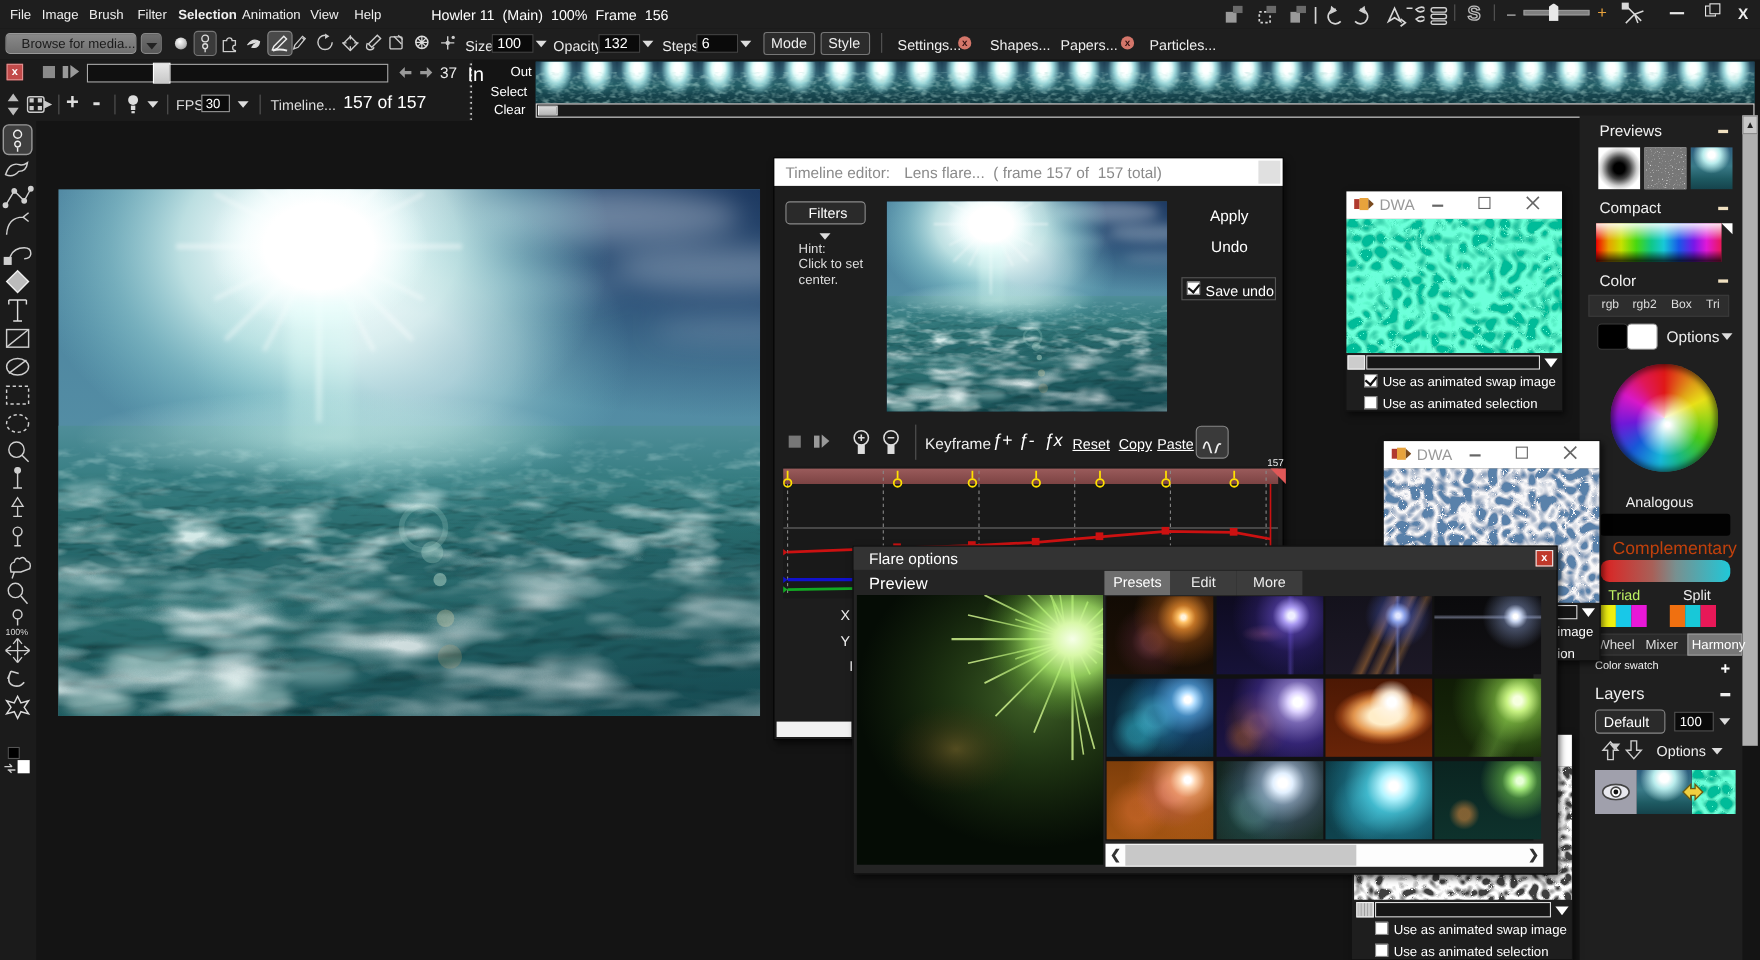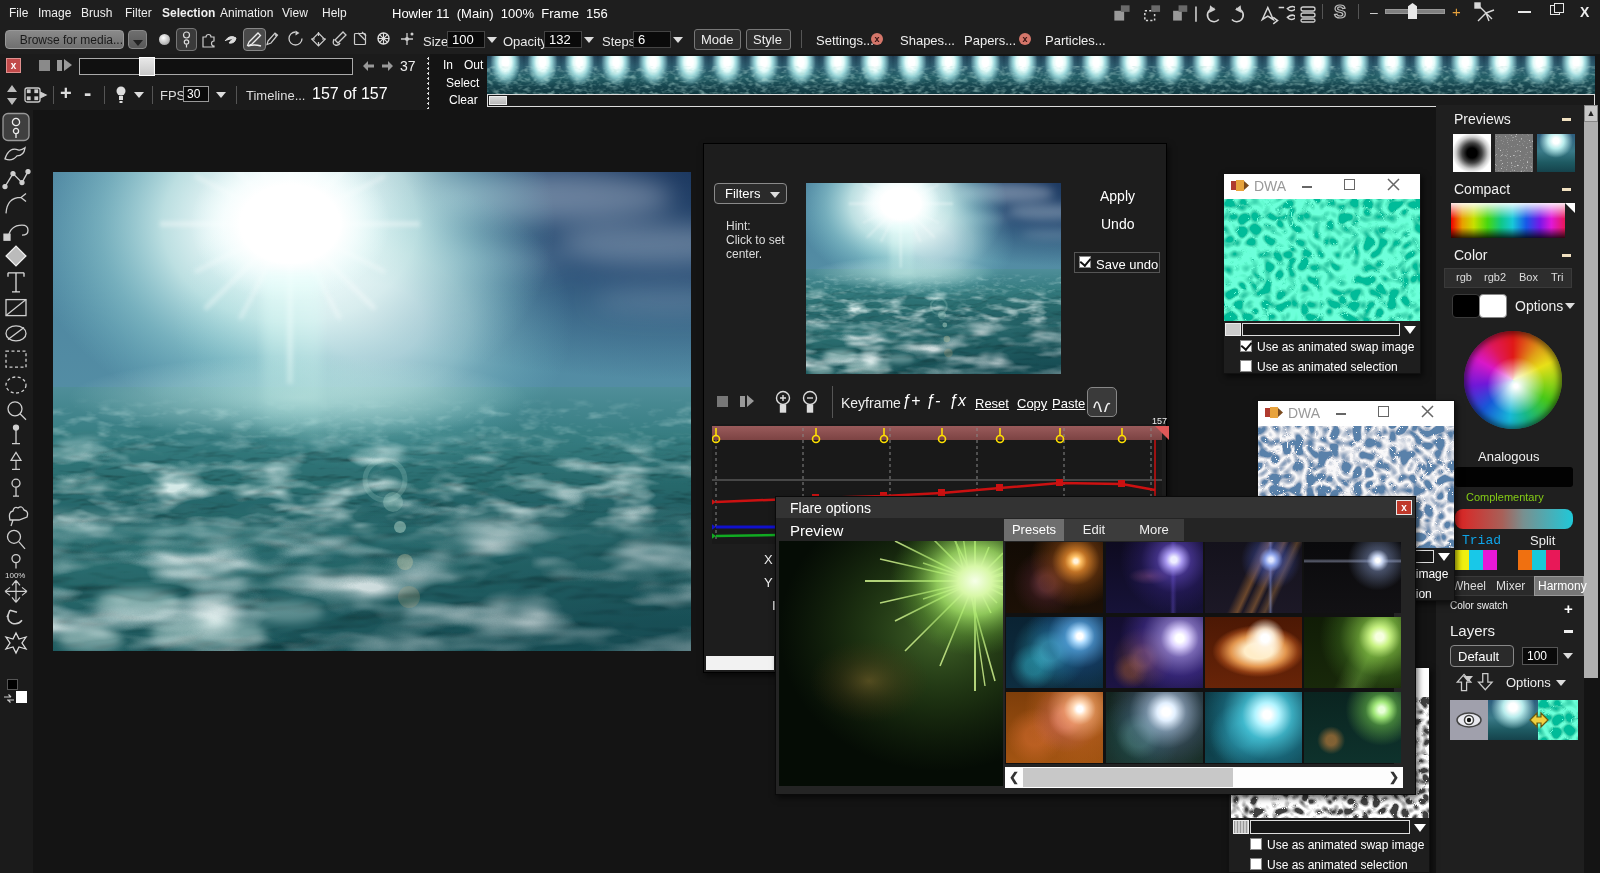--- a/index.html
+++ b/index.html
@@ -179,21 +179,21 @@
       </svg>
 <span class="dd abs" style="left:134px;top:92px;"></span>
 <div class="abs" style="left:152px;top:86px;width:1px;height:18px;background:#555;"></div>
 <div class="abs txt" style="left:160px;top:88px;font-size:13px;color:#ddd;">FPS</div>
 <div class="abs" style="left:183px;top:86px;width:26px;height:16px;background:#0a0a0a;border:1px solid #999;color:#fff;font-size:12px;padding:0 3px;">30</div>
 <span class="dd abs" style="left:216px;top:92px;"></span>
 <div class="abs" style="left:236px;top:86px;width:1px;height:18px;background:#555;"></div>
 <div class="abs txt" style="left:246px;top:88px;font-size:13px;color:#ddd;">Timeline...</div>
 <div class="abs txt" style="left:312px;top:85px;font-size:16px;color:#fff;">157 of 157</div>
 <div class="abs" style="left:427px;top:56px;width:2px;height:53px;background-image:radial-gradient(circle,#ddd 1px,transparent 1.3px);background-size:3px 5px;"></div>
-<div class="abs txt" style="left:443px;top:58px;font-size:12px;color:#fff;">In</div>
+<div class="abs txt" style="left:425px;top:58px;font-size:18px;color:#fff;">In</div>
 <div class="abs txt" style="left:464px;top:58px;font-size:12px;color:#fff;">Out</div>
 <div class="abs txt" style="left:446px;top:76px;font-size:12px;color:#fff;">Select</div>
 <div class="abs txt" style="left:449px;top:93px;font-size:12px;color:#fff;">Clear</div>
 </div>
 
 <div id="filmstrip">
 <div class="abs" style="left:487px;top:56px;width:1108px;height:38px;background-color:#1d4f5c;background-image:radial-gradient(ellipse 9px 14px at 50% 16%,#ffffff 0 3px,#e2fbf9 6px,rgba(170,230,232,.85) 9px,rgba(60,120,140,0) 15px),radial-gradient(ellipse 15px 22px at 50% 12%,rgba(215,248,248,.5) 0 6px,rgba(130,200,212,.25) 11px,rgba(50,110,130,0) 19px),linear-gradient(180deg,#1c3a50 0%,#28596a 30%,#235e66 55%,#17454e 80%,#103840 100%);background-size:36.93px 38px,36.93px 38px,36.93px 38px;"></div>
 <div class="abs" style="left:487px;top:56px;width:1108px;height:38px;overflow:hidden;"><svg width="1108" height="38">
           <rect y="10" width="1108" height="28" filter="url(#fsfoam)" opacity="0.55"></rect>
         </svg></div>
@@ -489,23 +489,23 @@
 <div class="abs txt" style="left:1484px;top:271px;font-size:11px;color:#ddd;">rgb2</div>
 <div class="abs txt" style="left:1519px;top:271px;font-size:11px;color:#ddd;">Box</div>
 <div class="abs txt" style="left:1551px;top:271px;font-size:11px;color:#ddd;">Tri</div>
 <div class="abs" style="left:1452px;top:294px;width:28px;height:24px;background:#000;border:1px solid #3a3a3a;border-radius:4px;"></div>
 <div class="abs" style="left:1479px;top:294px;width:28px;height:24px;background:#fff;border:1px solid #888;border-radius:4px;"></div>
 <div class="abs txt" style="left:1515px;top:298px;font-size:14px;color:#eee;">Options</div>
 <span class="dd abs" style="left:1565px;top:303px;"></span>
 <div class="abs" style="left:1464px;top:331px;width:98px;height:98px;border-radius:50%;background:radial-gradient(circle at 53% 56%,rgba(255,255,255,1) 0 2px,rgba(255,255,255,0) 38%),conic-gradient(#e01818,#e0a018 40deg,#e8e018 65deg,#48c818 120deg,#18b888 160deg,#18b8d8 185deg,#1858d8 225deg,#7018d8 262deg,#d818c8 300deg,#e01858 330deg,#e01818 360deg);box-shadow:inset 0 0 6px 3px rgba(0,0,0,.55);"></div>
 <div class="abs txt" style="left:1478px;top:449px;font-size:13px;color:#eee;">Analogous</div>
 <div class="abs" style="left:1455px;top:467px;width:118px;height:20px;background:#020202;border-radius:3px;"></div>
-<div class="abs txt" style="left:1466px;top:491px;font-size:11px;color:#84cc16;">Complementary</div>
+<div class="abs txt" style="left:1466px;top:491px;font-size:16px;color:#c2410c;">Complementary</div>
 <div class="abs" style="left:1455px;top:509px;width:118px;height:20px;border-radius:8px;background:linear-gradient(90deg,#e02020,#a86058 40%,#789090 58%,#20c8d8);"></div>
-<div class="abs txt" style="left:1462px;top:533px;font-size:13px;color:#0ea5e9;font-family:Liberation Mono, monospace;">Triad</div>
+<div class="abs txt" style="left:1462px;top:533px;font-size:13px;color:#bef264;">Triad</div>
 <div class="abs txt" style="left:1530px;top:533px;font-size:13px;color:#eee;">Split</div>
 <div class="abs" style="left:1455px;top:550px;width:14px;height:20px;background:#f0f010;"></div>
 <div class="abs" style="left:1469px;top:550px;width:14px;height:20px;background:#18c8e8;"></div>
 <div class="abs" style="left:1483px;top:550px;width:14px;height:20px;background:#e818d8;"></div>
 <div class="abs" style="left:1518px;top:550px;width:14px;height:20px;background:#f07010;"></div>
 <div class="abs" style="left:1532px;top:550px;width:14px;height:20px;background:#18c8d8;"></div>
 <div class="abs" style="left:1546px;top:550px;width:14px;height:20px;background:#e81858;"></div>
 <div class="abs" style="left:1444px;top:576px;width:140px;height:20px;background:#2a2a2a;border:1px solid #3a3a3a;"></div>
 <div class="abs txt" style="left:1452px;top:579px;font-size:12px;color:#ddd;">Wheel</div>
 <div class="abs txt" style="left:1496px;top:579px;font-size:12px;color:#ddd;">Mixer</div>
@@ -533,21 +533,26 @@
 <div class="abs" style="left:1488px;top:700px;width:50px;height:40px;background:radial-gradient(circle at 50% 18%,#fff 0 4px,#b8ecec 10px,rgba(60,140,150,0) 22px),linear-gradient(180deg,#2e5e7e 0%,#3a7a88 45%,#1e5a62 75%,#15434c 100%);"></div>
 <div class="abs" style="left:1538px;top:700px;width:40px;height:40px;overflow:hidden;"><svg width="40" height="40">
           <rect width="40" height="40" filter="url(#cellg)"></rect>
         </svg></div>
 <svg class="abs" style="left:1521px;top:710px" width="34" height="20" viewBox="0 0 34 20">
         <path d="M8 10 L15 3 v4 h4 v-4 l7 7 -7 7 v-4 h-4 v4 z" fill="#f0d040" stroke="#6a5a10" stroke-width="1.2" transform="translate(1 0)"></path>
       </svg>
 </div>
 
 <div id="tled" class="win" style="left:703px;top:143px;width:464px;height:530px;background:#1d1d1d;">
- <div class="abs" style="left:10px;top:39px;width:73px;height:21px;border:1px solid #8a8a8a;border-radius:4px;background:#2a2a2a;color:#fff;font-size:13px;line-height:20px;padding-left:10px;">Filters<span class="dd" style="margin-left:10px;"></span></div>
+ <div class="abs wtitle" style="left:0;top:0;width:462px;height:25px;font-size:14px;">
+  <span class="abs" style="left:10px;top:5px;">Timeline editor:</span>
+  <span class="abs" style="left:118px;top:5px;">Lens flare...&nbsp; ( frame 157 of&nbsp; 157 total)</span>
+  <div class="abs" style="left:440px;top:2px;width:20px;height:21px;background:#e0e0e0;"></div>
+ </div>
+ <div class="abs" style="left:10px;top:39px;width:73px;height:21px;border:1px solid #8a8a8a;border-radius:4px;background:#2a2a2a;color:#fff;font-size:13px;line-height:20px;padding-left:20px;">Filters<span class="dd" style="margin-left:10px;"></span></div>
  <div class="abs" style="left:22px;top:75px;font-size:12px;color:#ddd;line-height:14px;">Hint:<br>Click to set<br>center.</div>
  <div class="abs" style="left:102px;top:39px;width:255px;height:191px;overflow:hidden;background:#123;">
    <div style="transform:scale(0.4);transform-origin:0 0;width:638px;height:479px;"><svg width="638" height="479">
 
 <rect width="638" height="479" fill="url(#skyg)"></rect>
 <rect width="638" height="260" fill="url(#darksky)"></rect>
 <g fill="#e8eef6" filter="url(#blur12)">
  <ellipse cx="500" cy="25" rx="120" ry="24" opacity="0.35"></ellipse>
               <ellipse cx="600" cy="72" rx="95" ry="20" opacity="0.3"></ellipse>
               <ellipse cx="445" cy="88" rx="65" ry="12" opacity="0.2"></ellipse>

